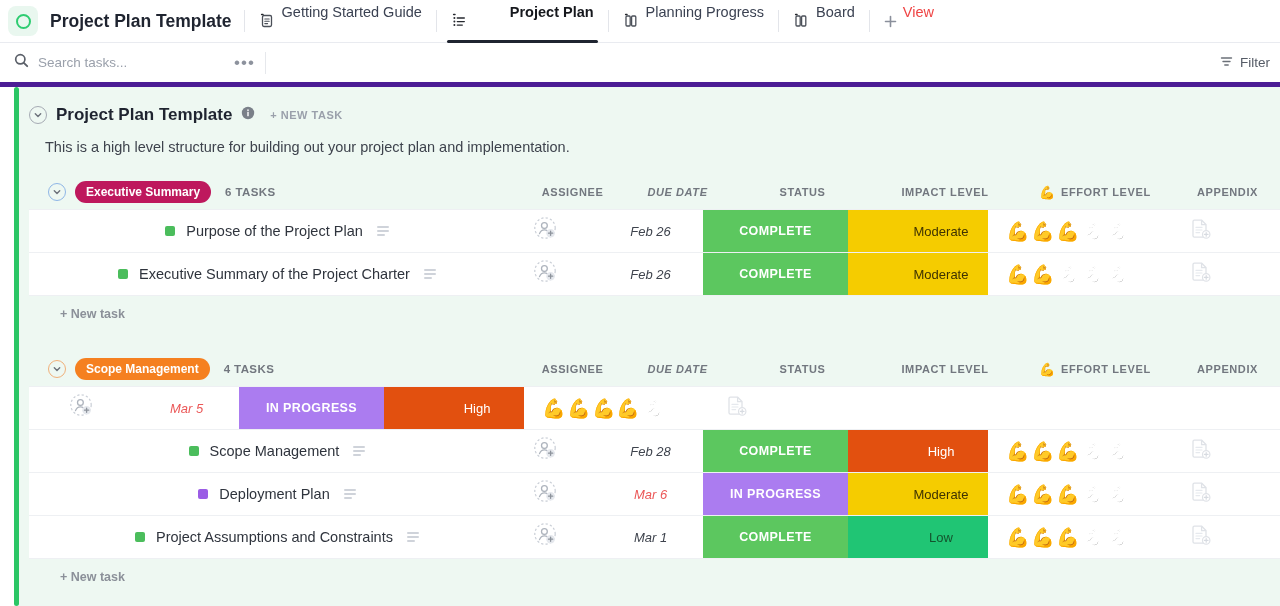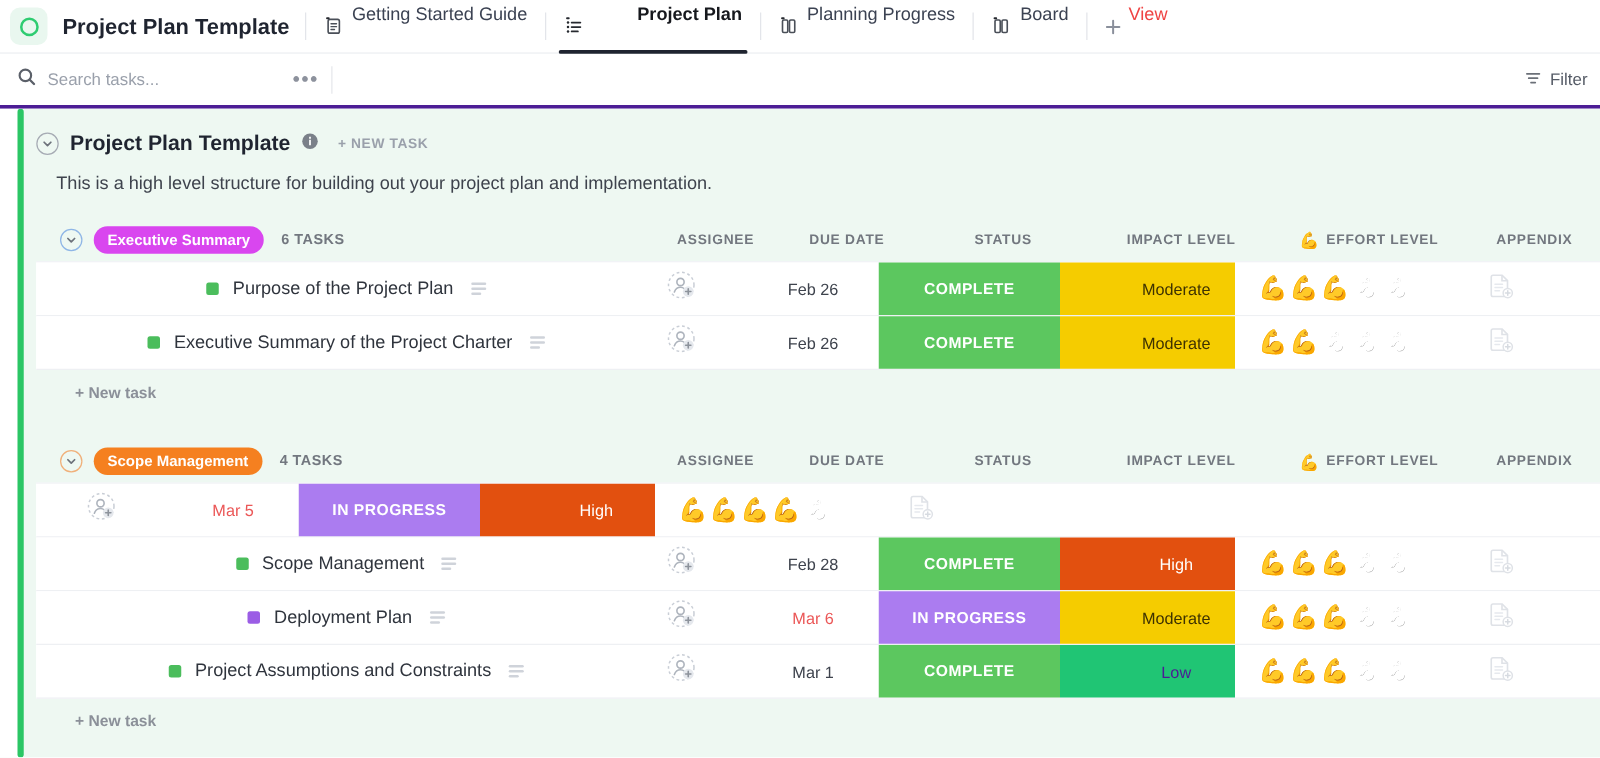--- a/index.html
+++ b/index.html
@@ -65,21 +65,21 @@
     border-radius: 2px;
   }
   .tab.add { color: #ef4444; font-size: 14.5px; gap: 6px; }
   .tab .ticon { display: flex; align-items: center; }
 
   
   .searchbar {
     height: 44px;
     display: flex;
     align-items: center;
-    border-bottom: 3px solid #4c1d95;
+    border-bottom: 5px solid #4c1d95;
     background: #fff;
     padding: 0 14px;
   }
   .search-wrap { display: flex; align-items: center; gap: 9px; width: 210px; }
   .search-input {
     border: none; outline: none;
     font-family: "Liberation Sans", sans-serif;
     font-size: 13.5px;
     color: #43474f;
     width: 100%;
@@ -165,21 +165,21 @@
     cursor: pointer;
   }
   .group-count {
     font-size: 11.5px; font-weight: bold; letter-spacing: .4px;
     color: #72777f; margin-left: 14px; white-space: nowrap;
   }
 
   
   .col-name   { width: 464px; flex: 0 0 464px; }
   .col-assign { width: 105px; flex: 0 0 105px; text-align: center; }
-  .col-due    { width: 105px; flex: 0 0 105px; text-align: left; }
+  .col-due    { width: 105px; flex: 0 0 105px; text-align: left; font-style: italic; }
   .col-status { width: 145px; flex: 0 0 145px; text-align: left; }
   .col-impact { width: 140px; flex: 0 0 140px; text-align: center; }
   .col-effort { width: 160px; flex: 0 0 160px; text-align: center; }
   .col-append { width: 105px; flex: 0 0 105px; text-align: center; }
 
   .colhead-row {
     display: flex; align-items: center;
     margin-left: auto;
   }
   .colhead {
@@ -358,21 +358,21 @@
     <div class="list-desc">This is a high level structure for building out your project plan and implementation.</div>
 
     <div id="groups-host">
         <div class="group">
           <div class="group-head">
             <div class="chev-circle blue">
               <svg width="10" height="10" viewBox="0 0 10 10">
                 <path d="M2.3 3.8L5 6.5l2.7-2.7" fill="none" stroke="#6d727b" stroke-width="1.4" stroke-linecap="round" stroke-linejoin="round"></path>
               </svg>
             </div>
-            <div class="group-tag" style="background: #d946ef;">Executive Summary</div>
+            <div class="group-tag" style="background: #be185d;">Executive Summary</div>
             <div class="group-count">6 TASKS</div>
             <div class="colhead-row">
               <div class="colhead col-assign">
                 <span>ASSIGNEE</span>
               </div>
               <div class="colhead col-due">
                 <span>DUE DATE</span>
               </div>
               <div class="colhead col-status">
                 <span>STATUS</span>
@@ -660,21 +660,21 @@
                     <path d="M17.6 15.1v4.2M15.5 17.2h4.2" stroke="#8d939c" stroke-width="1.3" stroke-linecap="round"></path>
                   </svg></span>
               </div>
               <div class="cell col-due">
                 <span class="due-text">Mar 1</span>
               </div>
               <div class="cell col-status">
                 <div class="pill" style="background: rgb(92, 199, 95); color: rgb(255, 255, 255);">COMPLETE</div>
               </div>
               <div class="cell col-impact">
-                <div class="impact" style="background: rgb(32, 197, 116); color: #4c1d95;">Low</div>
+                <div class="impact" style="background: rgb(32, 197, 116); color: #14532d;">Low</div>
               </div>
               <div class="cell effort col-effort">
                 <span class="muscle">💪</span>
                 <span class="muscle">💪</span>
                 <span class="muscle">💪</span>
                 <span class="muscle off">💪</span>
                 <span class="muscle off">💪</span>
               </div>
               <div class="cell col-append">
                 <span class="append-icon"><svg width="20" height="22" viewBox="0 0 20 22">

